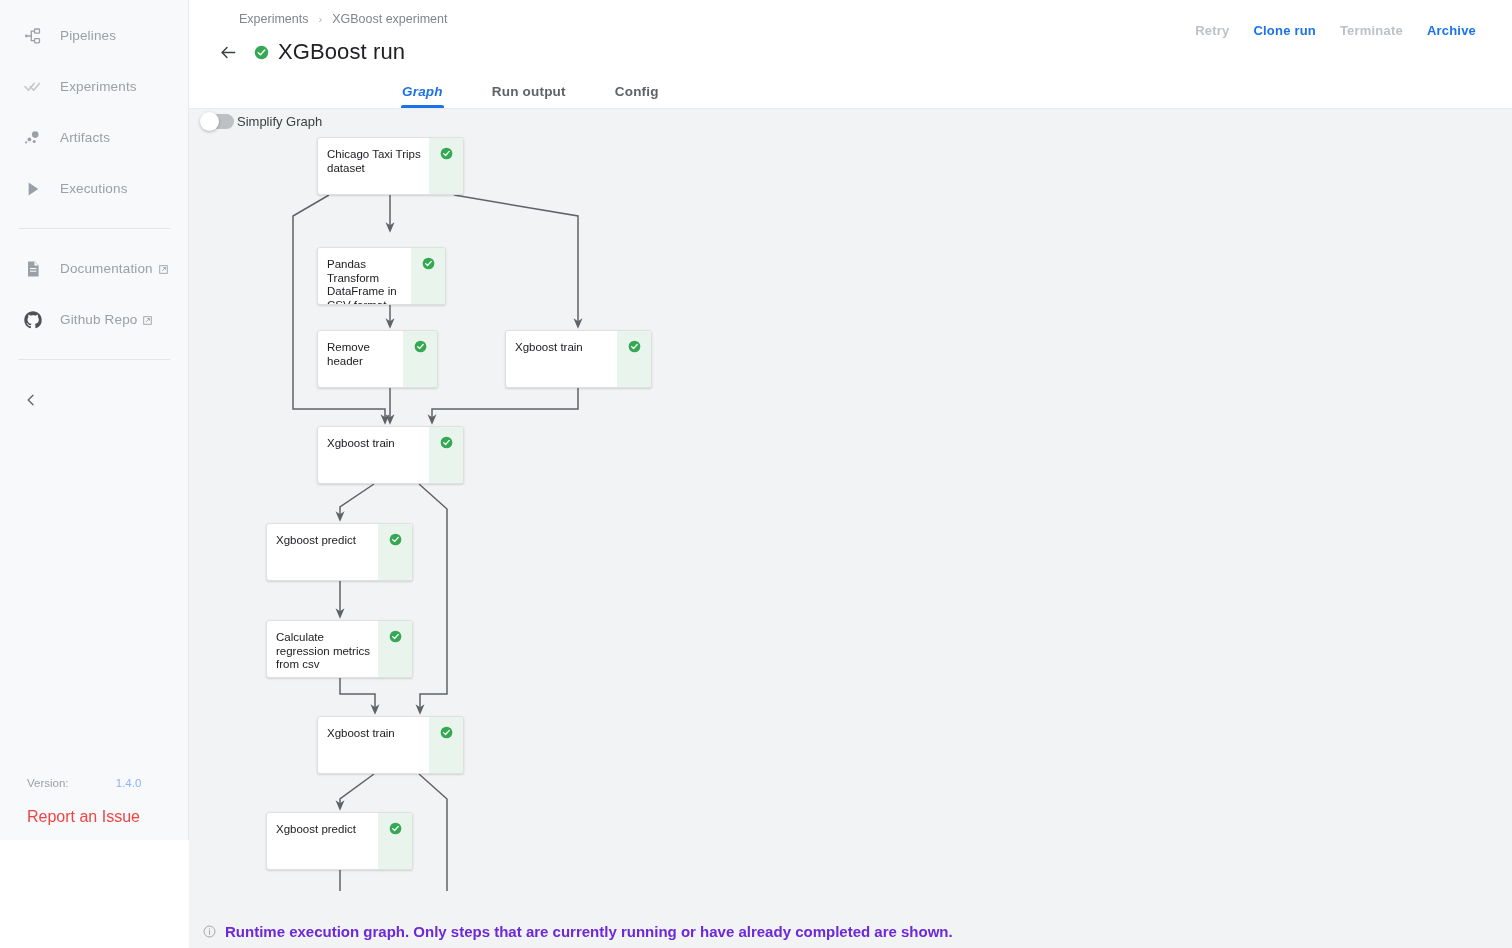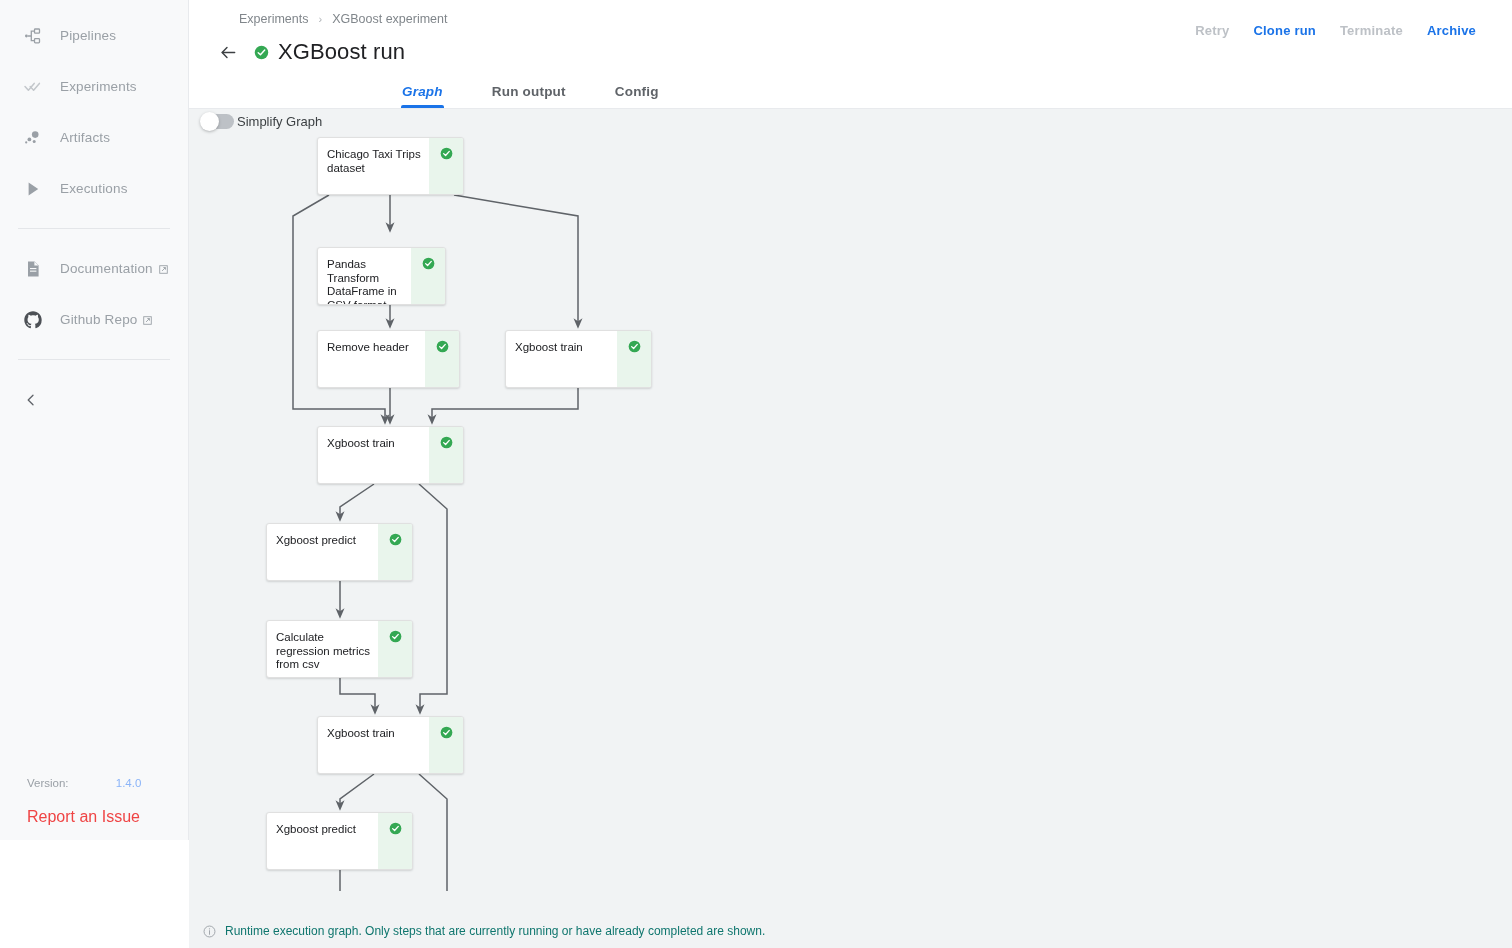--- a/index.html
+++ b/index.html
@@ -229,22 +229,23 @@
     position: relative;
     height: 34px;
     background: #f1f3f4;
     border-top: 0;
     display: flex; align-items: center;
     padding-left: 14px;
     flex: 0 0 34px;
   }
   .footerbar .info-ico { margin-right: 9px; display: flex; }
   .footerbar .footer-text {
-    font-size: 12px; color: #0f766e;
+    font-size: 15px; color: #6d28d9;
     white-space: nowrap;
+    font-weight: bold;
   }
 </style>
 </head>
 <body>
 
 <div id="app">
 
   <aside class="sidebar">
 
     <nav class="nav-list">
@@ -456,21 +457,21 @@
             <div class="node-label">Pandas Transform DataFrame in CSV format</div>
           </div>
           <div class="node-status">
             <svg class="check-ico" width="13" height="13" viewBox="0 0 20 20">
               <circle cx="10" cy="10" r="9" fill="#34a853"></circle>
               <path d="M5.6 10.2 L8.6 13.1 L14.3 6.8" fill="none" stroke="#ffffff" stroke-width="2" stroke-linecap="round" stroke-linejoin="round"></path>
             </svg>
           </div>
         </div>
 
-        <div class="node" style="left:128px; top:221px; width:143px; height:58px;">
+        <div class="node" style="left:128px; top:221px; width:121px; height:58px;">
           <div class="node-body">
             <div class="node-label">Remove header</div>
           </div>
           <div class="node-status">
             <svg class="check-ico" width="13" height="13" viewBox="0 0 20 20">
               <circle cx="10" cy="10" r="9" fill="#34a853"></circle>
               <path d="M5.6 10.2 L8.6 13.1 L14.3 6.8" fill="none" stroke="#ffffff" stroke-width="2" stroke-linecap="round" stroke-linejoin="round"></path>
             </svg>
           </div>
         </div>

